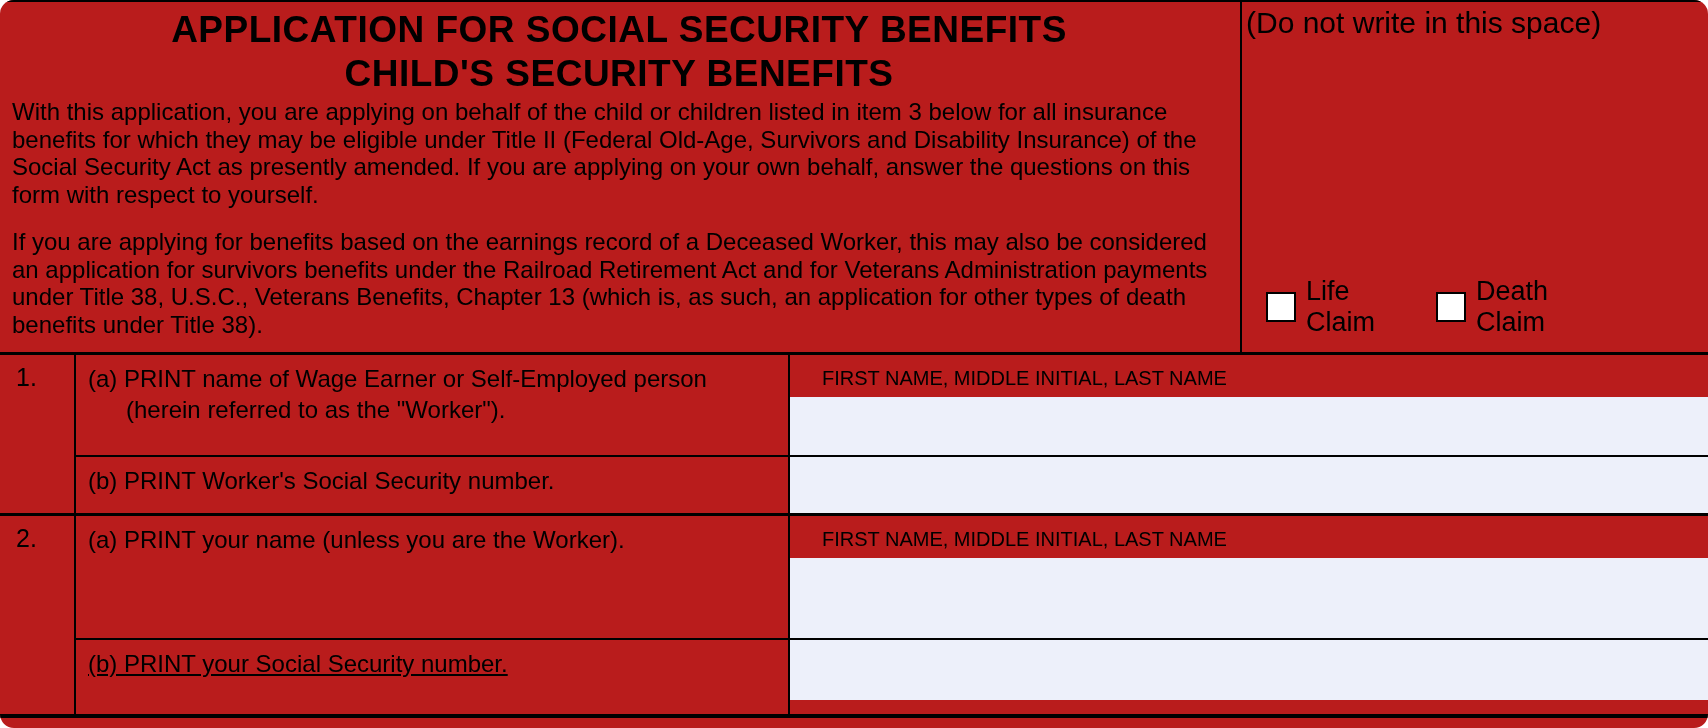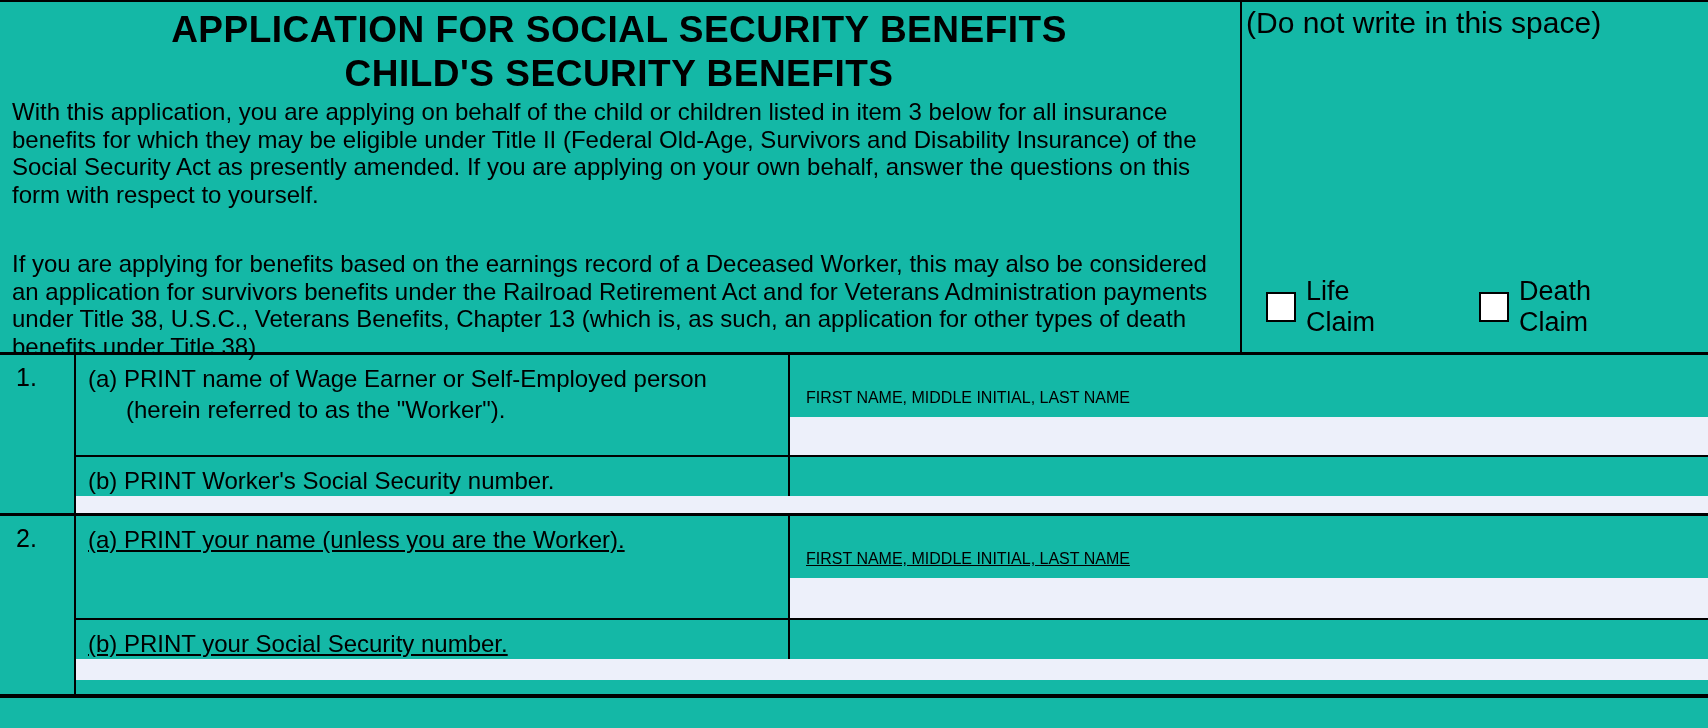--- a/index.html
+++ b/index.html
@@ -6,22 +6,23 @@
   html, body { background: #ffffff; }
   body {
     font-family: "Liberation Sans", sans-serif;
     color: #000;
     -webkit-font-smoothing: antialiased;
   }
   .page {
     position: relative;
     width: 1708px;
     height: 728px;
-    background: #14b8a6;
+    background: #b91c1c;
     overflow: hidden;
+    border-radius: 14px;
   }
 
   
   .top-section {
     display: flex;
     height: 352px;
     border-top: 2px solid var(--border, #000);
   }
   .top-left {
     width: 1240px;
@@ -33,38 +34,38 @@
     font-size: 37px;
     line-height: 44px;
     letter-spacing: 0.5px;
     padding-top: 2px;
   }
   .para {
     font-size: 24px;
     line-height: 27.5px;
     margin-top: 2px;
   }
-  .para.second { margin-top: 42px; }
+  .para.second { margin-top: 20px; }
 
   .top-right {
     width: 468px;
     border-left: 2px solid var(--border, #000);
     display: flex;
     flex-direction: column;
     justify-content: space-between;
     padding: 4px 15px 14px 4px;
   }
   .dnw {
     font-size: 30px;
     line-height: 34px;
     white-space: nowrap;
   }
   .claims {
     display: flex;
-    gap: 104px;
+    gap: 61px;
     padding-left: 20px;
   }
   .claim {
     display: flex;
     align-items: center;
     gap: 10px;
   }
   .checkbox {
     width: 30px;
     height: 30px;
@@ -92,51 +93,50 @@
     font-size: 25px;
     padding: 8px 0 0 16px;
     flex: none;
   }
   .rows {
     flex: 1;
     display: flex;
     flex-direction: column;
   }
   .row { display: flex; }
-  .row + .row { border-top: 2px solid var(--border, #000); flex-direction: column; }
+  .row + .row { border-top: 2px solid var(--border, #000); }
   .label-cell {
     width: 714px;
     flex: none;
     border-right: 2px solid var(--border, #000);
     font-size: 24px;
     line-height: 31px;
     padding: 8px 16px 0 12px;
   }
   .hanging {
     padding-left: 50px;
     text-indent: -38px;
   }
   .value-cell {
     flex: 1;
     display: flex;
     flex-direction: column;
   }
   .value-header {
-    font-size: 16px;
+    font-size: 20px;
     line-height: 28px;
-    padding: 9px 8px 5px 16px;
-    margin-top: 20px;
+    padding: 9px 8px 5px 32px;
   }
   .field {
     flex: 1;
     background: var(--field-highlight, #edf0fa);
   }
   .row-1a { height: 100px; }
   .row-1b { height: 58px; }
-  .row-2a { height: 102px; text-decoration: underline; }
+  .row-2a { height: 122px; }
   .row-2b { height: 76px; text-decoration: underline; }
   .row-2b .field { margin-bottom: 14px; }
 </style>
 </head>
 <body>
 
 <div class="page">
 
   <div class="top-section">
     <div class="top-left">

